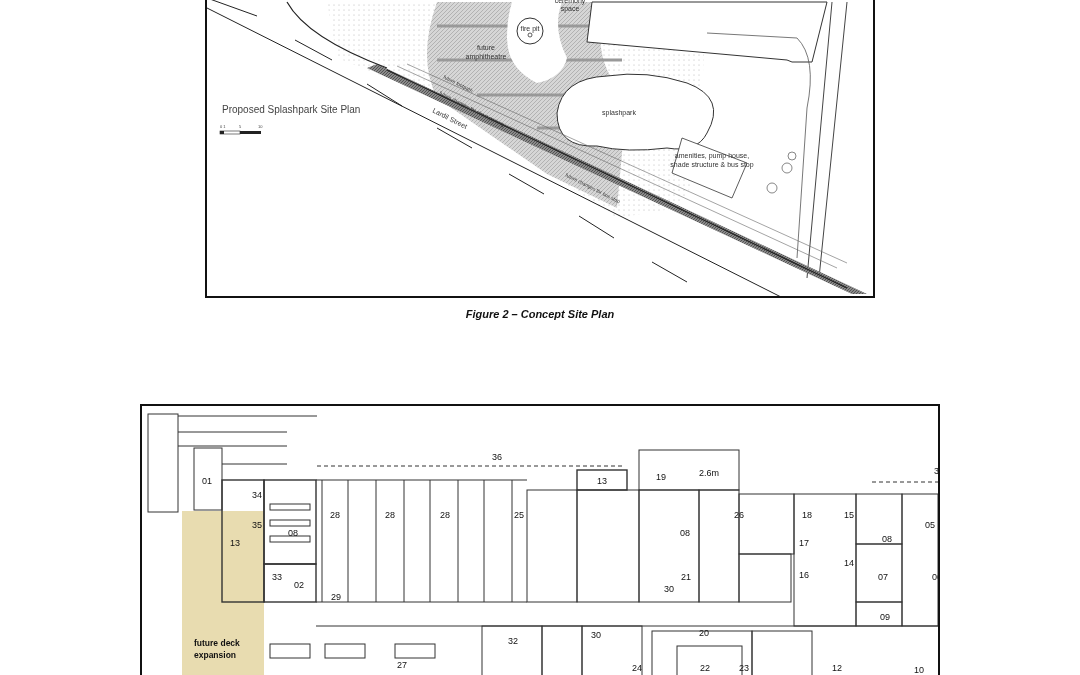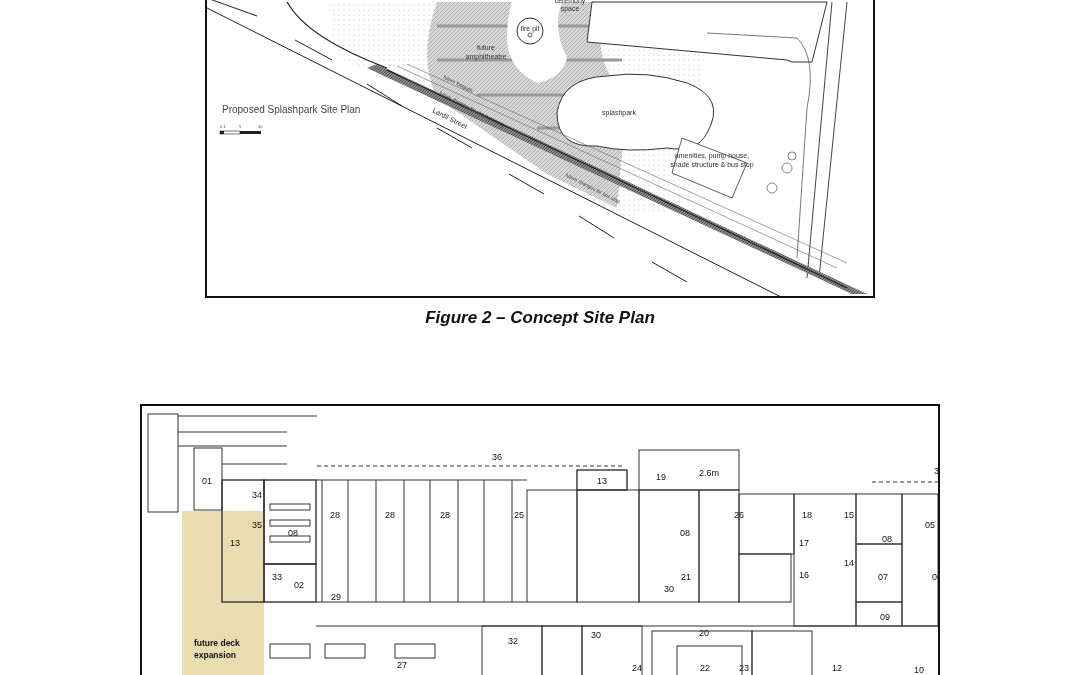--- a/index.html
+++ b/index.html
@@ -1,20 +1,20 @@
 <!DOCTYPE html>
 <html><head>
 <meta charset="utf-8">
 <style>
   html, body { margin:0; padding:0; background:#ffffff; }
   body { width:1080px; height:675px; position:relative; overflow:hidden; font-family:"Liberation Sans", sans-serif; color:#111; }
   .fig { position:absolute; border:2px solid #111; background:#fff; overflow:hidden; box-sizing:border-box; }
   #site { left:205px; top:-4px; width:670px; height:302px; }
   #floor { left:140px; top:404px; width:800px; height:280px; }
-  .caption { position:absolute; left:0; width:1080px; text-align:center; top:308px; font-size:17px; font-weight:bold; font-style:italic; }
+  .caption { position:absolute; left:0; width:1080px; text-align:center; top:308px; font-size:11px; font-weight:bold; font-style:italic; }
   svg text { font-family:"Liberation Sans", sans-serif; }
   .lbl { font-size:7px; fill:#333; }
   .fl { font-size:9px; fill:#111; }
 </style>
 </head>
 <body>
 
 <div class="fig" id="site">
   <svg width="670" height="302" viewBox="0 0 670 302">
     <defs>

